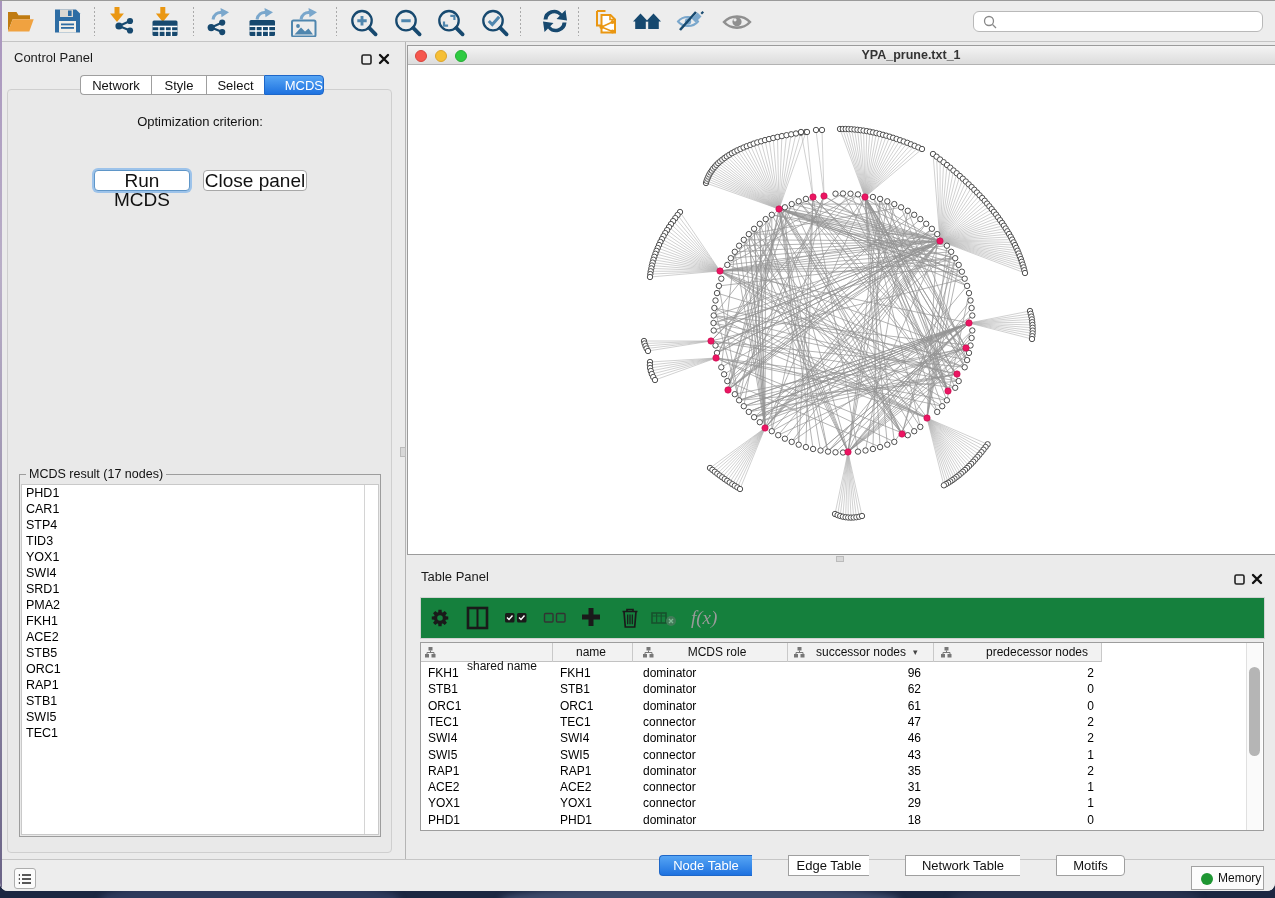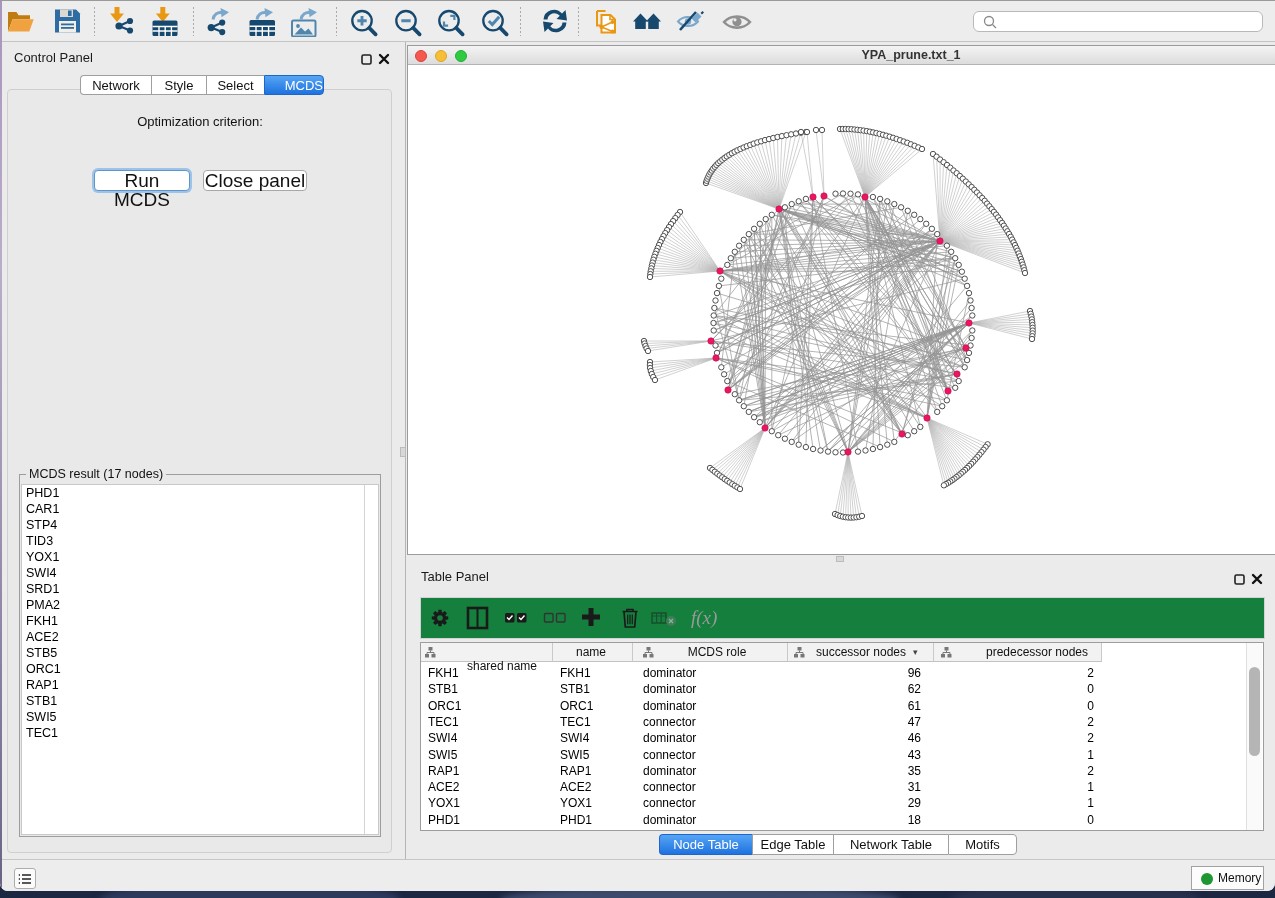--- a/index.html
+++ b/index.html
@@ -62,21 +62,21 @@
 #tp-header { position:absolute; left:0; top:0; width:680px; height:19px; background:#f2f2f2;
   border-bottom:1px solid #c2c2c2; font-size:12px; color:#111; }
 .hcell { position:absolute; top:0; height:19px; border-right:1px solid #c9c9c9; text-align:center; line-height:18px; }
 .hicon { position:absolute; top:4px; }
 .trow { position:absolute; font-size:12px; color:#000; height:16px; line-height:16px; width:100%; }
 .c1 { position:absolute; left:7px; } .c2 { position:absolute; left:139px; }
 .c3 { position:absolute; left:222px; } .c4 { position:absolute; left:367px; width:133px; text-align:right; }
 .c5 { position:absolute; left:513px; width:160px; text-align:right; }
 #tp-sb { position:absolute; right:1px; top:0px; width:16px; height:187px; background:#fafafa; border-left:1px solid #e0e0e0; }
 #tp-thumb { position:absolute; left:2px; top:24px; width:11px; height:89px; background:#b5b5b5; border-radius:6px; }
-#tp-tabs { position:absolute; left:659px; top:833px; height:21px; display:flex; z-index:5; }
+#tp-tabs { position:absolute; left:659px; top:854px; height:21px; display:flex; z-index:5;gap:36px; }
 .tabc { height:21px; background:#fff; border:1px solid #9f9f9f; border-right:none;
   font-size:13px; color:#111; text-align:center; line-height:20px; }
 .tabc.first { border-radius:4px 0 0 4px; }
 .tabc.last { border-radius:0 4px 4px 0; border-right:1px solid #9f9f9f; }
 .tabc.sel { background:linear-gradient(#56a5f4,#1e72e0); color:#fff; border-color:#1e67c8; }
 
 #statusbar { position:absolute; left:0; top:858px; width:1275px; height:33px; background:#ededed;
   border-top:1px solid #c6c6c6;text-align:center; }
 #listbtn { position:absolute; left:14px; top:8px; width:22px; height:21px; background:#fbfbfb;
   border:1px solid #adadad; border-radius:3px; }

